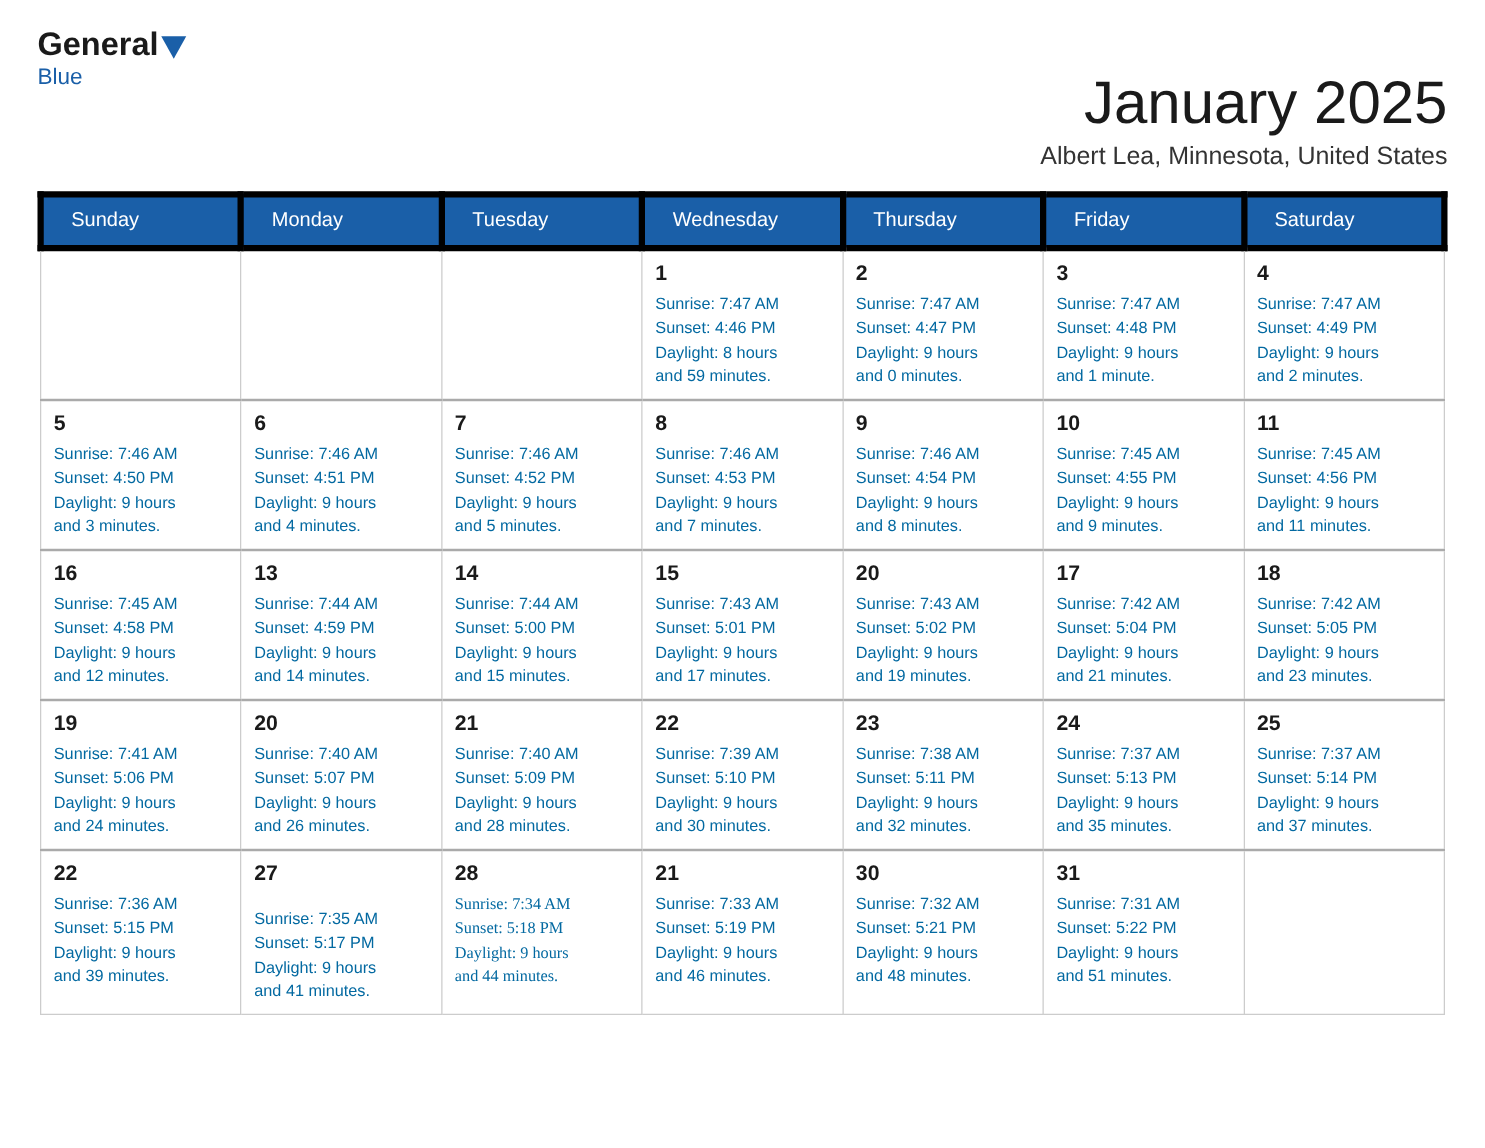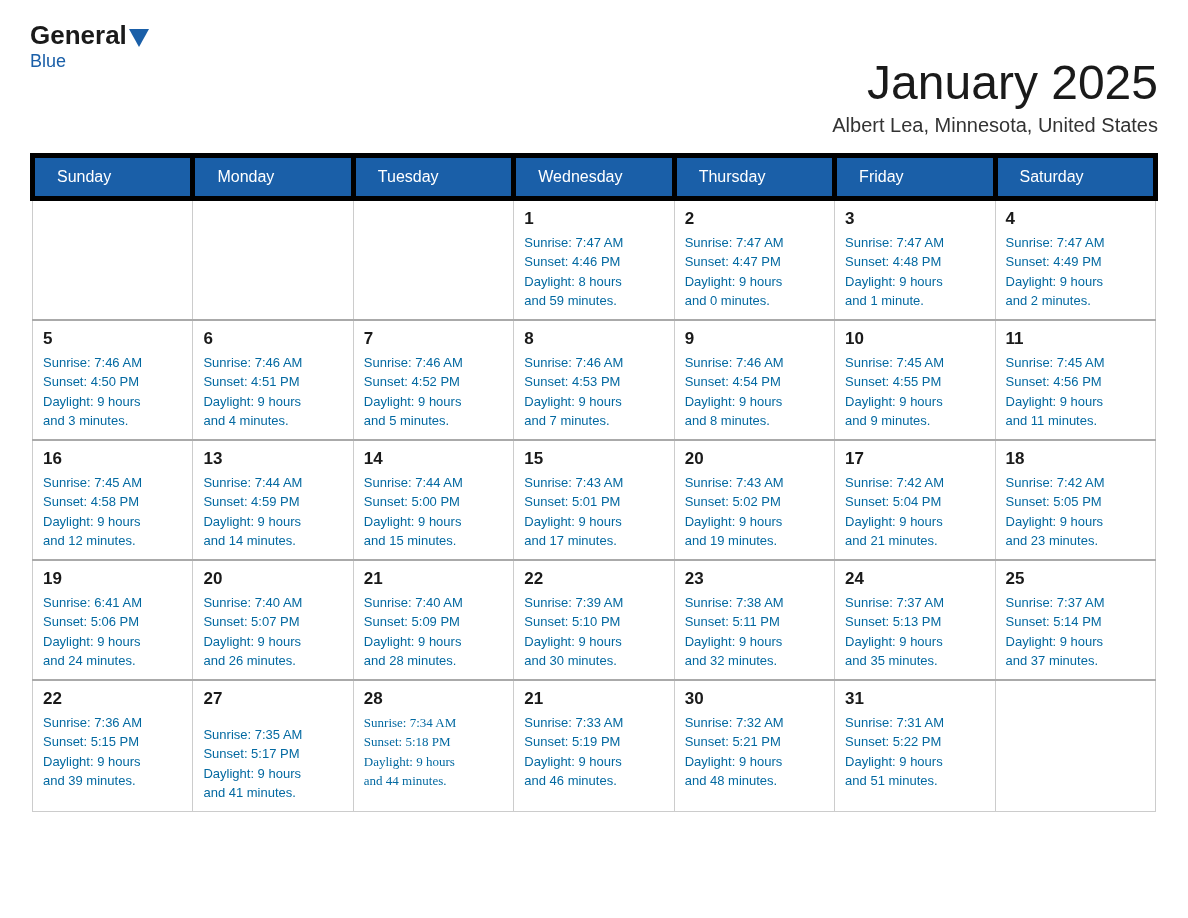--- a/index.html
+++ b/index.html
@@ -263,21 +263,21 @@
           <div class="day-number">18</div>
           <div class="day-info" style="white-space: pre-line;">Sunrise: 7:42 AM
 Sunset: 5:05 PM
 Daylight: 9 hours
 and 23 minutes.</div>
         </td>
       </tr>
       <tr>
         <td>
           <div class="day-number">19</div>
-          <div class="day-info" style="white-space: pre-line;">Sunrise: 6:41 AM
+          <div class="day-info" style="white-space: pre-line;">Sunrise: 7:41 AM
 Sunset: 5:06 PM
 Daylight: 9 hours
 and 24 minutes.</div>
         </td>
         <td>
           <div class="day-number">20</div>
           <div class="day-info" style="white-space: pre-line;">Sunrise: 7:40 AM
 Sunset: 5:07 PM
 Daylight: 9 hours
 and 26 minutes.</div>

